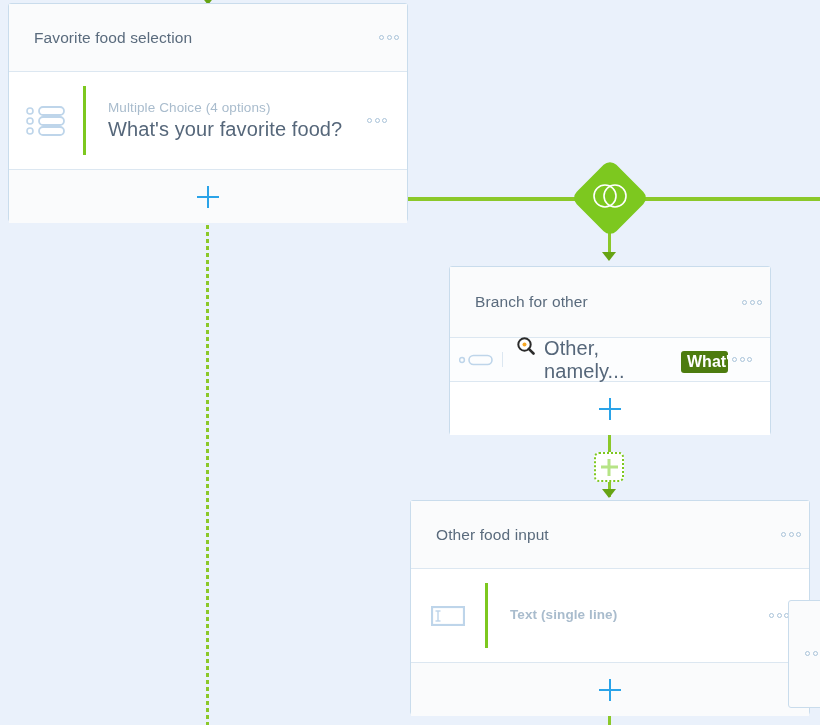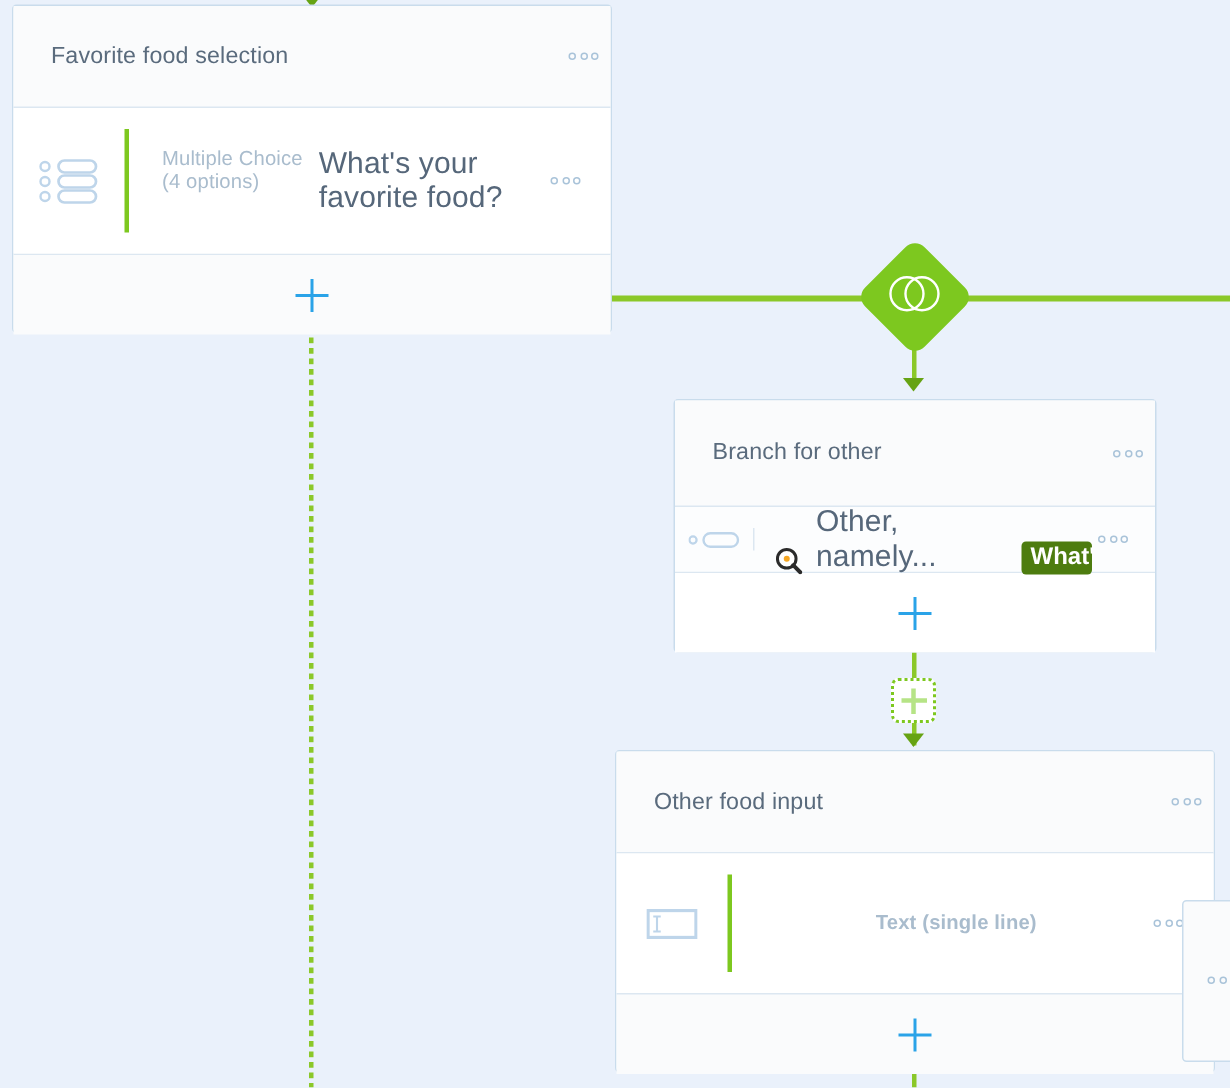--- a/index.html
+++ b/index.html
@@ -107,38 +107,38 @@
   .row-divider {
     width: 1px;
     align-self: stretch;
     background: #dce7f1;
     margin: 14px 0;
   }
   .row-body {
     flex: 1;
     padding-left: 22px;
     display: flex;
-    flex-direction: row;
+    flex-direction: column;
     justify-content: center;
   }
   .row-type {
     font-size: 13.5px;
     color: #a9bccd;
     margin-bottom: 3px;
     letter-spacing: .1px;
   }
   .row-label {
     font-size: 20px;
     color: #56677a;
     letter-spacing: .1px;
   }
 
   .inline-row {
     flex-direction: row;
-    align-items: flex-end;
+    align-items: flex-start;
     padding-left: 14px;
     gap: 9px;
   }
 
   .badge {
     display: inline-block;
     background: #4d7c0f;
     color: #ffffff;
     font-size: 16px;
     font-weight: bold;

